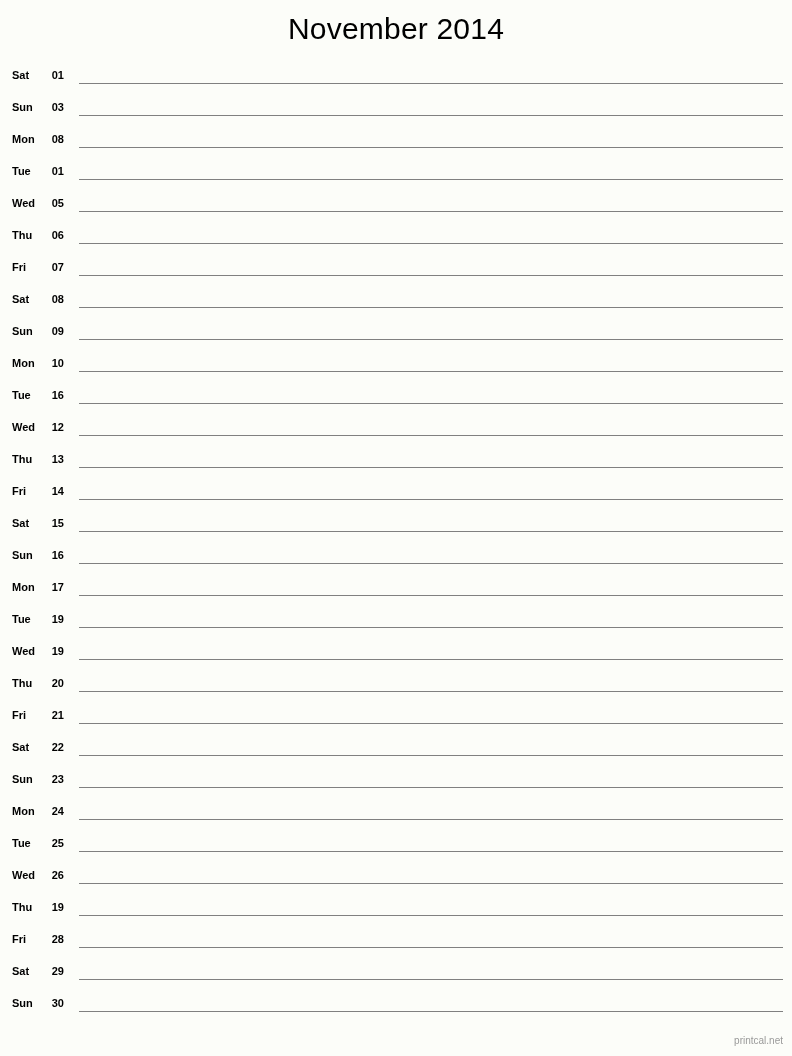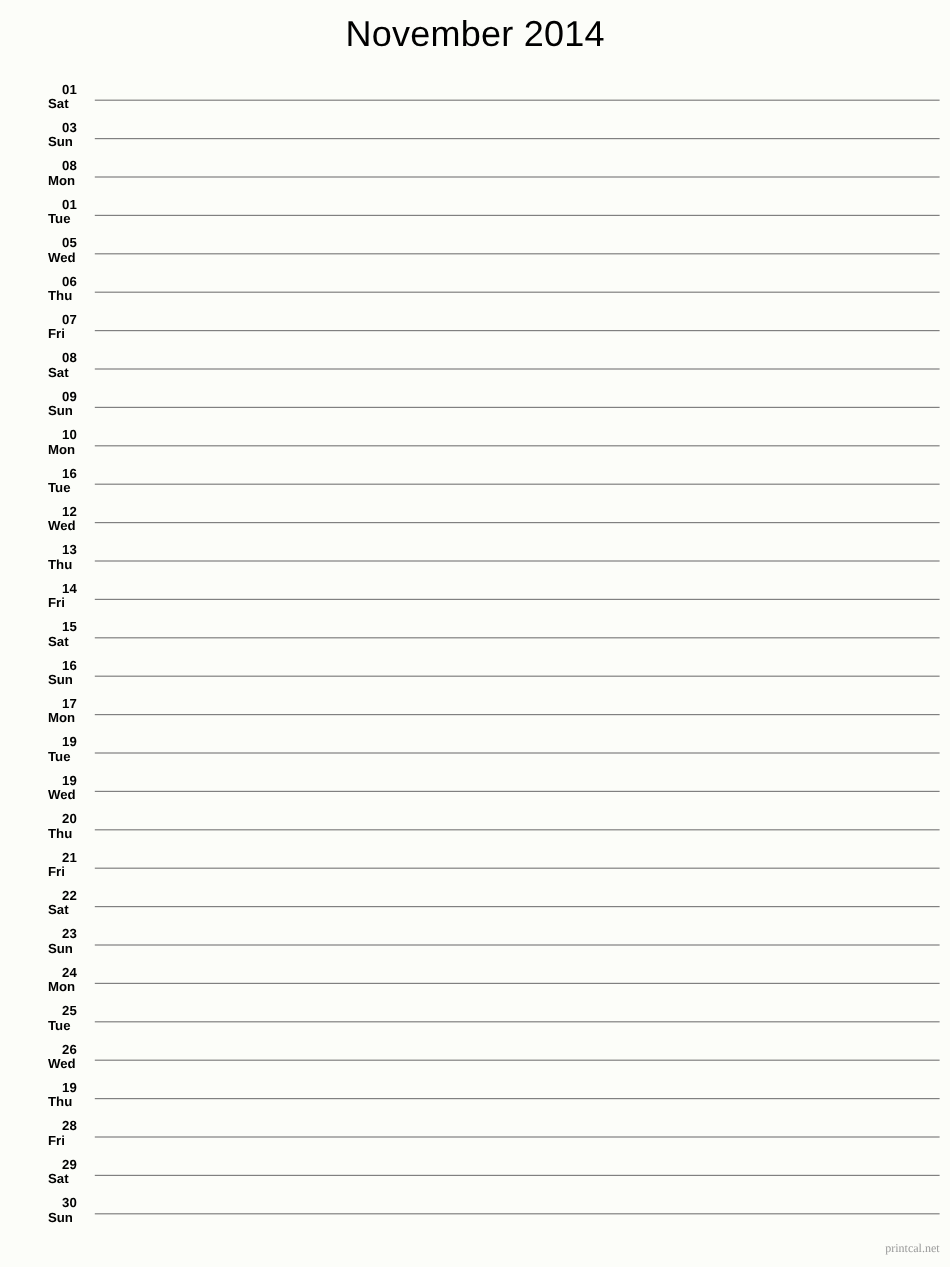--- a/index.html
+++ b/index.html
@@ -47,28 +47,27 @@
 
   .day-row {
     position: relative;
     height: 32px;
     width: 792px;
   }
 
   .day-label {
     position: absolute;
     left: 12px;
-    top: 12px;
+    top: 0;
     height: 32px;
     line-height: 30px;
     font-size: 11px;
     font-weight: bold;
     color: #000000;
     white-space: nowrap;
-    margin-left: 28px;
   }
 
   .day-number {
     position: absolute;
     left: 38px;
     width: 26px;
     top: 0;
     height: 32px;
     line-height: 30px;
     font-size: 11px;
@@ -91,21 +90,20 @@
   .footer {
     position: absolute;
     left: 0;
     right: 9px;
     top: 1034px;
     text-align: right;
     font-size: 10px;
     color: #9a9a9a;
     line-height: 14px;
     white-space: nowrap;
-    font-family: Liberation Serif, serif;
   }
 </style>
 </head>
 <body>
 
 <div class="page">
 
   <div class="title">November 2014</div>
 
   <div class="rows">

